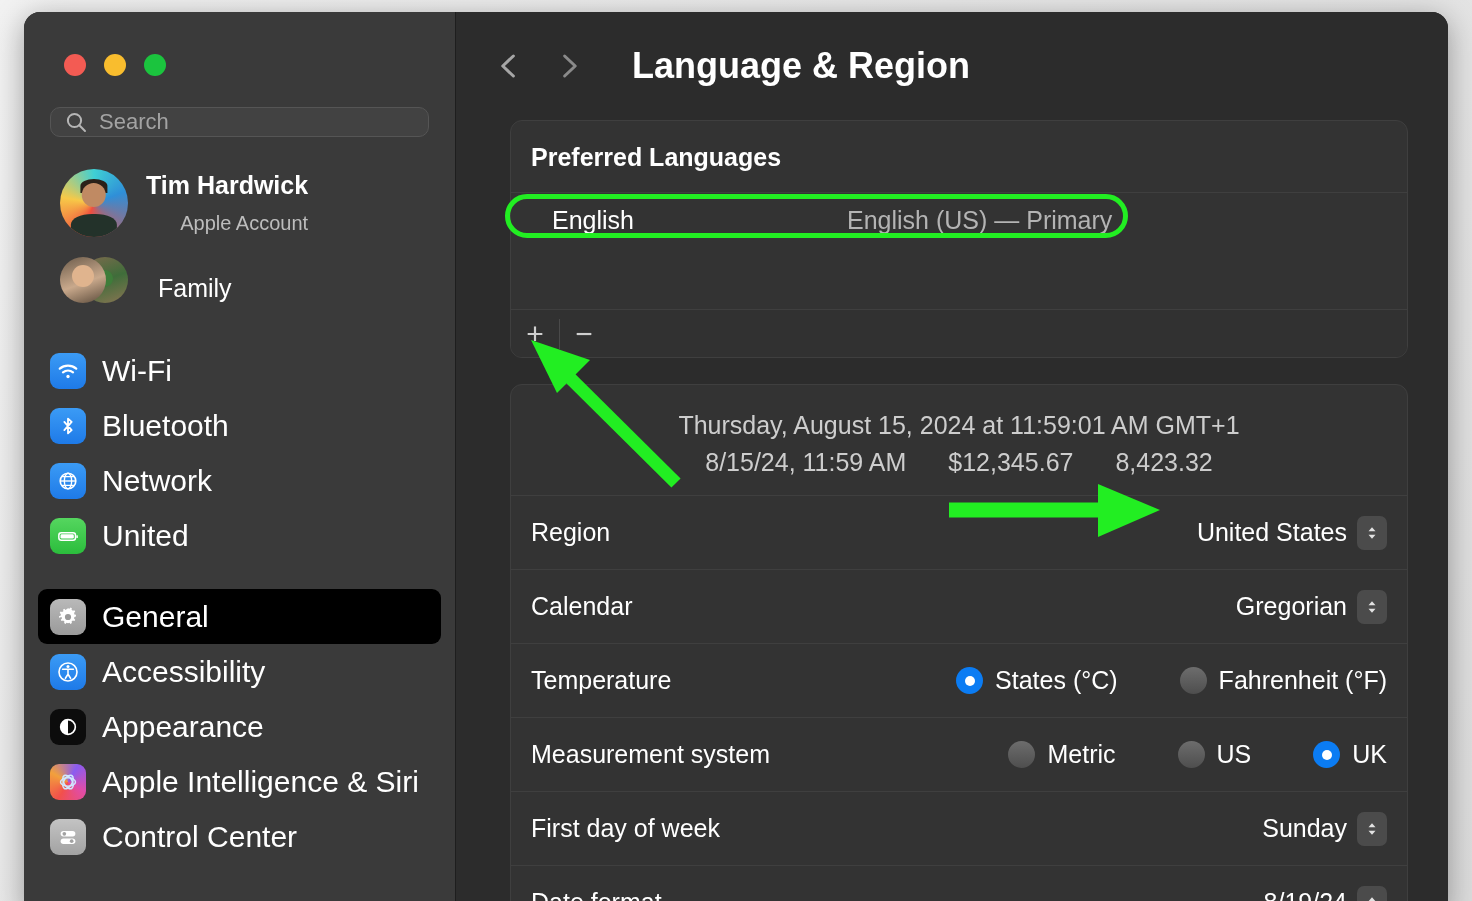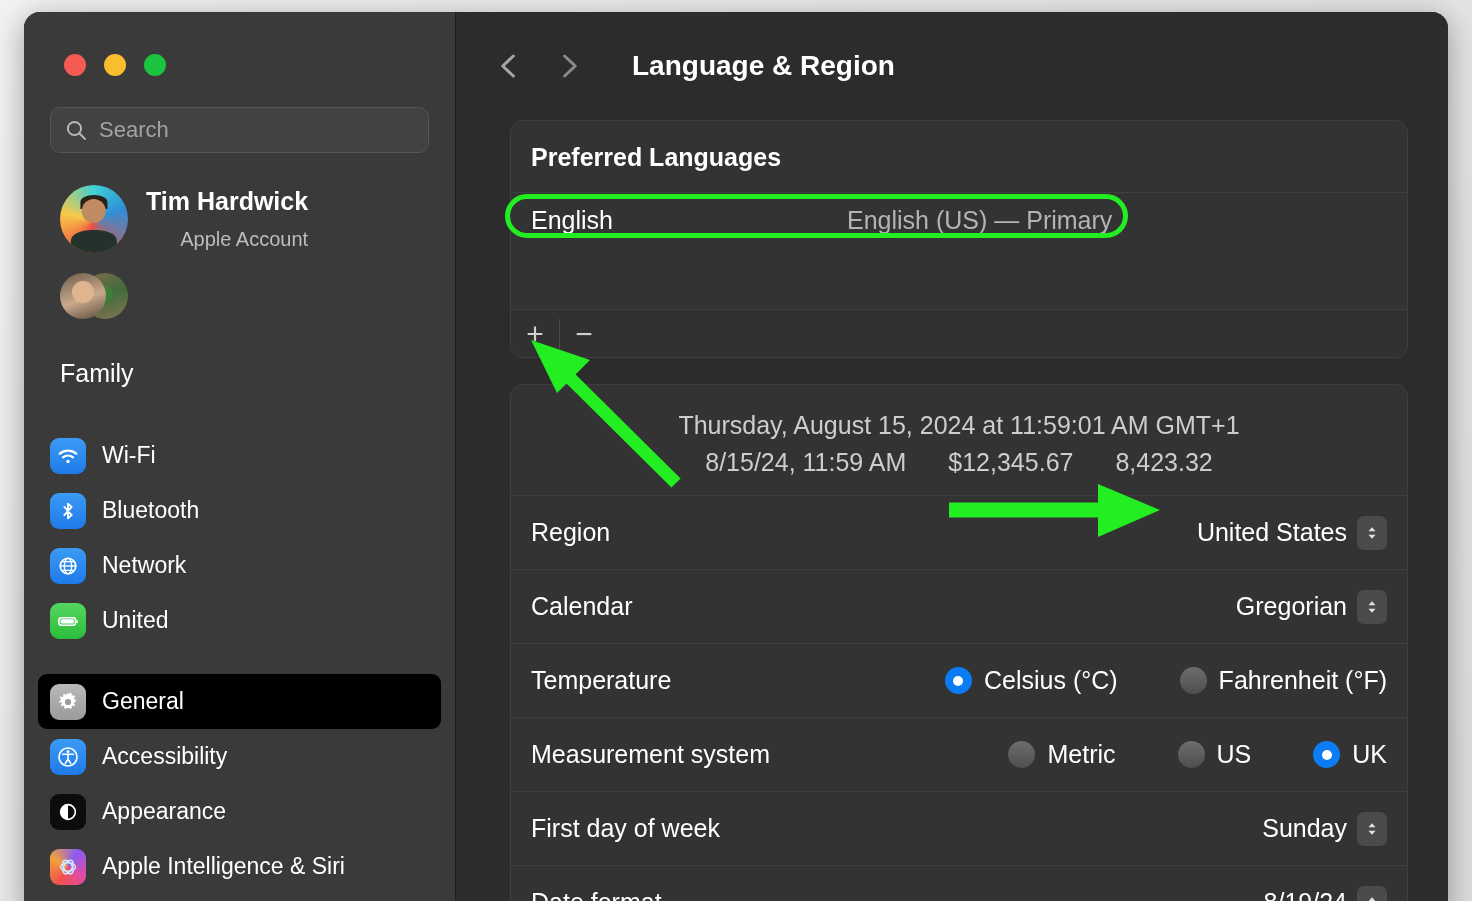--- a/index.html
+++ b/index.html
@@ -41,21 +41,21 @@
     gap: 18px;
     padding: 42px 0 0 40px;
   }
   .light { width: 22px; height: 22px; border-radius: 50%; }
   .light.red    { background: #f35b53; }
   .light.yellow { background: #f9bd2e; }
   .light.green  { background: #1bc43e; }
 
   .search-box {
     margin: 31px 26px 0 26px;
-    height: 46px;
+    height: 30px;
     border-radius: 10px;
     background: #424242;
     border: 1px solid #555;
     display: flex;
     align-items: center;
     padding: 0 14px;
     gap: 12px;
   }
   .search-ico { width: 22px; height: 22px; flex: 0 0 22px; }
   .search-input {
@@ -104,26 +104,25 @@
     transform: translateX(-50%);
     border-radius: 46% 46% 0 0;
     background: #23322a;
   }
   .acct-text { display: flex; flex-direction: column; gap: 12px; align-items: flex-end; }
   .acct-name { font-size: 25px; font-weight: bold; color: #fff; }
   .acct-sub { font-size: 20px; color: #bdbdbd; }
 
   .family {
     display: flex;
-    align-items: flex-start;
-    gap: 18px;
+    align-items: flex-end;
+    gap: 30px;
     margin: 8px 26px 0 26px;
     padding: 6px 10px;
     border-radius: 9px;
-    flex-direction: column;
   }
   .fam-avatars { width: 68px; height: 46px; position: relative; flex: 0 0 68px; }
   .fam-a, .fam-b {
     position: absolute; top: 0;
     width: 46px; height: 46px; border-radius: 50%;
     overflow: hidden;
   }
   .fam-a { left: 0; background: linear-gradient(160deg,#6b5b4a,#c9a98c 55%,#5a4a3a); }
   .fam-b { left: 22px; background: linear-gradient(160deg,#7f6a4e,#3f6d3a 50%,#8a7553); }
   .fam-a::after {
@@ -146,21 +145,21 @@
     padding: 0 12px;
     border-radius: 9px;
     cursor: default;
   }
   .nav-item.selected { background: #000000; text-decoration: underline; }
   .nav-icon {
     width: 36px; height: 36px; flex: 0 0 36px;
     border-radius: 9px;
     display: flex; align-items: center; justify-content: center;
   }
-  .nav-label { font-size: 23px; color: #fff; white-space: nowrap; text-align: right; }
+  .nav-label { font-size: 30px; color: #fff; white-space: nowrap; text-align: right; }
 
   .ic-wifi  { background: linear-gradient(180deg,#3b9bf5,#1e7ae8); }
   .ic-bt    { background: linear-gradient(180deg,#3b9bf5,#1e7ae8); }
   .ic-net   { background: linear-gradient(180deg,#3b9bf5,#1e7ae8); }
   .ic-bat   { background: linear-gradient(180deg,#55d65f,#2bbd3c); }
   .ic-gen   { background: linear-gradient(180deg,#b9b9b9,#9a9a9a); }
   .ic-acc   { background: linear-gradient(180deg,#3b9bf5,#1e7ae8); }
   .ic-app   { background: #0c0c0c; }
   .ic-siri  { background: conic-gradient(from 210deg,#f2504b,#f2a03c,#8a5cf0,#e04ca8,#f2504b); }
   .ic-cc    { background: linear-gradient(180deg,#c3c3c3,#a2a2a2); }
@@ -180,21 +179,21 @@
     height: 108px;
     padding: 0 0 0 36px;
     gap: 26px;
   }
   .navbtn {
     width: 34px; height: 40px;
     display: flex; align-items: center; justify-content: center;
     cursor: default;
   }
   .page-title {
-    font-size: 28px;
+    font-size: 36px;
     font-weight: bold;
     color: #fff;
     margin-left: 20px;
   }
 
   .panel {
     margin: 0 40px 0 54px;
     background: #333333;
     border: 1px solid #3f3f3f;
     border-radius: 12px;
@@ -211,21 +210,21 @@
 
   .lang-list { height: 112px; position: relative; }
   .lang-row {
     display: flex;
     align-items: center;
     height: 46px;
     padding: 0 20px;
     margin-top: 4px;
     position: relative;
   }
-  .lang-name { font-size: 25px; color: #fff; }
+  .lang-name { font-size: 25px; color: #fff; margin-left: 21px; }
   .lang-detail {
     font-size: 25px;
     color: #b4b4b4;
     position: absolute;
     left: 336px;
   }
 
   .panel-toolbar {
     height: 48px;
     border-top: 1px solid #3f3f3f;
@@ -524,21 +523,21 @@
               </svg>
             </span>
           </div>
         </div>
 
         <div class="row">
           <span class="row-label">Temperature</span>
           <div class="radio-group">
             <div class="radio-opt">
               <span class="radio on"></span>
-              <span class="radio-label">Celsius (°C)</span>
+              <span class="radio-label">States (°C)</span>
             </div>
             <span class="radio-gap"></span>
             <div class="radio-opt">
               <span class="radio"></span>
               <span class="radio-label">Fahrenheit (°F)</span>
             </div>
           </div>
         </div>
 
         <div class="row">

